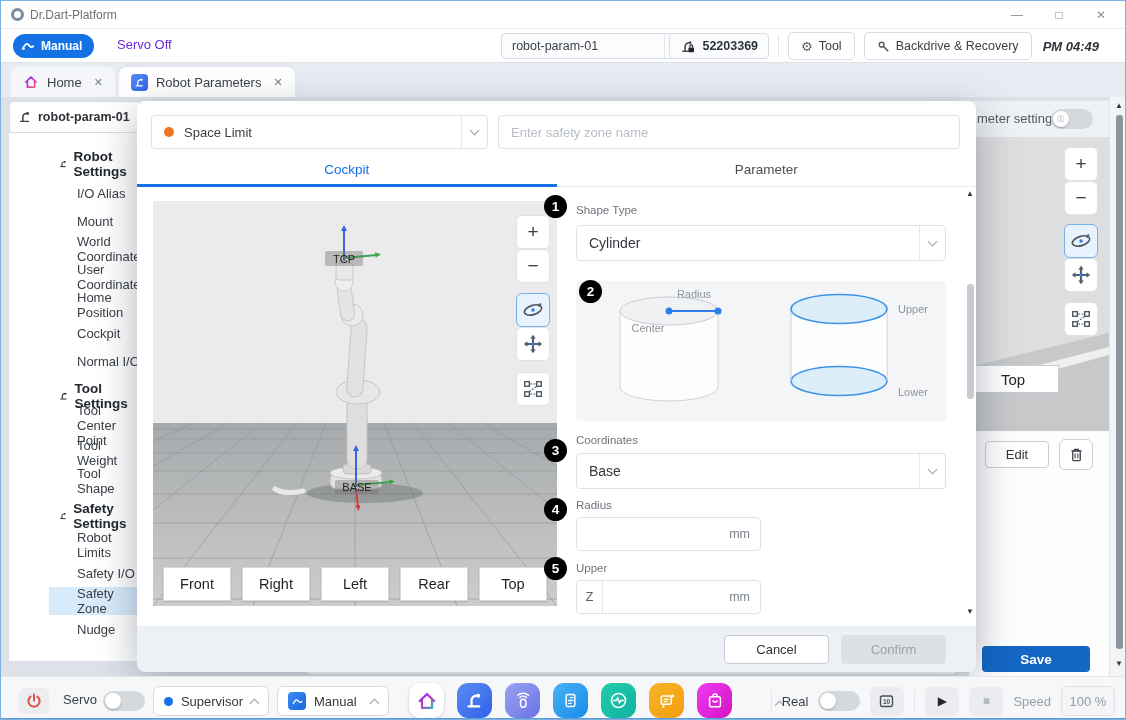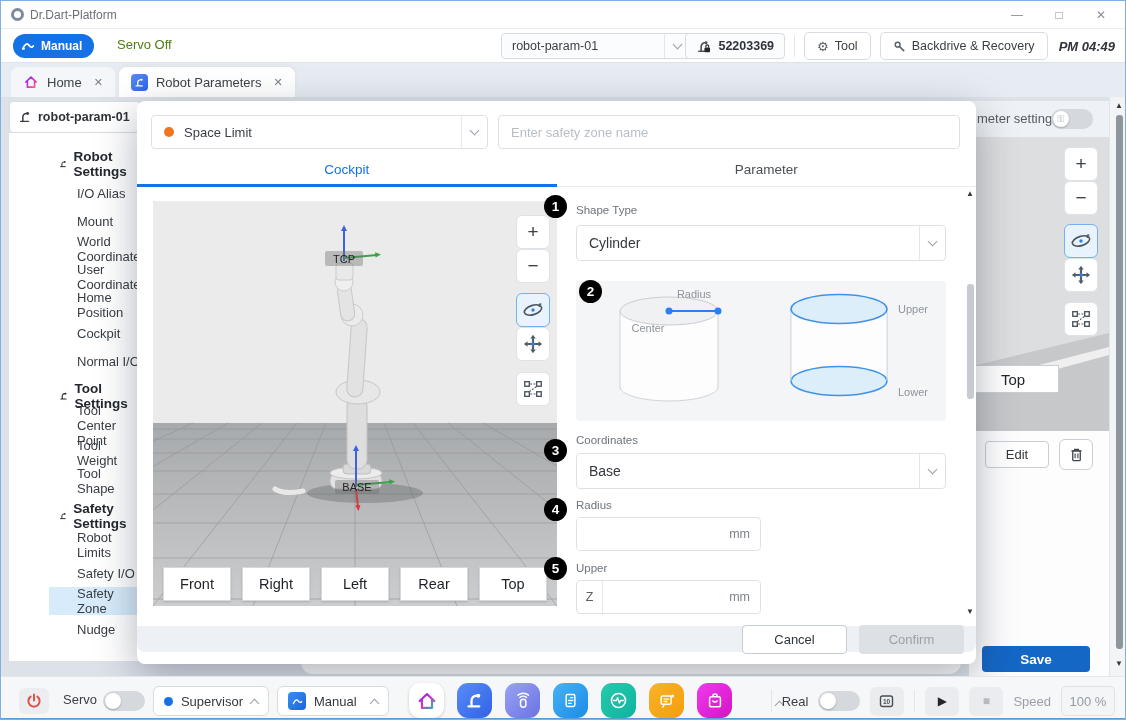--- a/index.html
+++ b/index.html
@@ -15,22 +15,22 @@
   .titlebar .app { font-size:12px; color:#6b7077; margin-left:6px; }
   .winbtns { margin-left:auto; display:flex; gap:14px; color:#8a9097; font-size:12px; }
   .winbtns span { width:28px; text-align:center; cursor:default; }
   .applogo { width:13px; height:13px; border-radius:50%; border:3px solid #7c8aa0; display:inline-block; }
 
   
   .toolbar { position:absolute; left:0; top:28px; width:100%; height:34px; background:#fff;
              border-bottom:1px solid #dfe3e8; }
   .pill { position:absolute; left:12px; top:5px; height:24px; background:#1472e6; border-radius:12px;
           color:#fff; font-size:12px; font-weight:bold; display:flex; align-items:center; padding:0 12px 0 8px; gap:6px; }
-  .servo-off { position:absolute; left:116px; top:8px; font-size:13px; color:#4d7c0f; }
-  .tb-right { position:absolute; right:10px; top:4px; height:26px; display:flex; align-items:center; gap:9px; }
+  .servo-off { position:absolute; left:116px; top:8px; font-size:13px; color:#6d28d9; }
+  .tb-right { position:absolute; right:26px; top:4px; height:26px; display:flex; align-items:center; gap:9px; }
   .selbox { height:26px; border:1px solid #d7dce2; border-radius:4px; background:#fbfcfd;
             display:flex; align-items:center; font-size:12.5px; color:#3a3f45; }
   .selbox .txt { padding:0 10px; flex:1; }
   .chevcell { width:26px; height:100%; border-left:1px solid #e4e8ec; display:flex; align-items:center; justify-content:center; }
   .chev { width:7px; height:7px; border-right:1.5px solid #98a0a8; border-bottom:1.5px solid #98a0a8;
           transform:rotate(45deg); margin-top:-3px; }
   .chev.up { transform:rotate(-135deg); margin-top:4px; }
   .tbtn { height:28px; border:1px solid #d7dce2; border-radius:5px; background:#fff; display:flex;
           align-items:center; gap:6px; padding:0 12px; font-size:12.5px; color:#3a3f45; }
   .tb-divider { width:1px; height:22px; background:#e2e6ea; }
@@ -116,23 +116,23 @@
   .diagram { position:absolute; left:439px; top:180px; width:370px; height:140px; background:#f4f5f7;
              border-radius:4px; display:flex; }
   .f-input-wrap { position:absolute; height:34px; border:1px solid #dee2e7; border-radius:4px; background:#fff;
                   display:flex; align-items:center; overflow:hidden; }
   .f-input-wrap input { border:none; outline:none; flex:1; min-width:0; height:100%; font-size:13px; padding:0 8px; }
   .unit { font-size:12.5px; color:#7c838b; padding-right:10px; }
   .axis { width:26px; height:100%; border-right:1px solid #e4e8ec; display:flex; align-items:center;
           justify-content:center; font-size:12.5px; color:#5a6067; }
   .badge { position:absolute; width:23px; height:23px; border-radius:50%; background:#000; color:#fff;
            font-size:13.5px; font-weight:bold; display:flex; align-items:center; justify-content:center; z-index:5; }
-  .m-footer { position:absolute; left:0; top:525px; width:100%; height:26px; background:#edf0f4;
+  .m-footer { position:absolute; left:0; top:525px; width:100%; height:46px; background:#edf0f4;
               border-radius:0 0 8px 8px; display:flex; align-items:center; justify-content:flex-end;
-              gap:12px; padding-right:12px; }
+              gap:12px; padding-right:30px; }
   .m-btn { width:105px; height:29px; border-radius:4px; font-size:13px; display:flex; align-items:center;
            justify-content:center; }
   .m-btn.cancel { background:#fff; border:1px solid #c7cdd4; color:#2f343a; }
   .m-btn.confirm { background:#dde1e6; color:#9aa1a9; }
   .p-scroll { position:absolute; left:826px; top:88px; width:14px; height:430px; }
 
   
   .bottombar { position:absolute; left:0; top:675px; width:100%; height:42px; background:#f6f7f9;
                border-top:1px solid #e3e6ea; }
   .power { position:absolute; left:18px; top:11px; width:30px; height:26px; background:#ebedf0;

